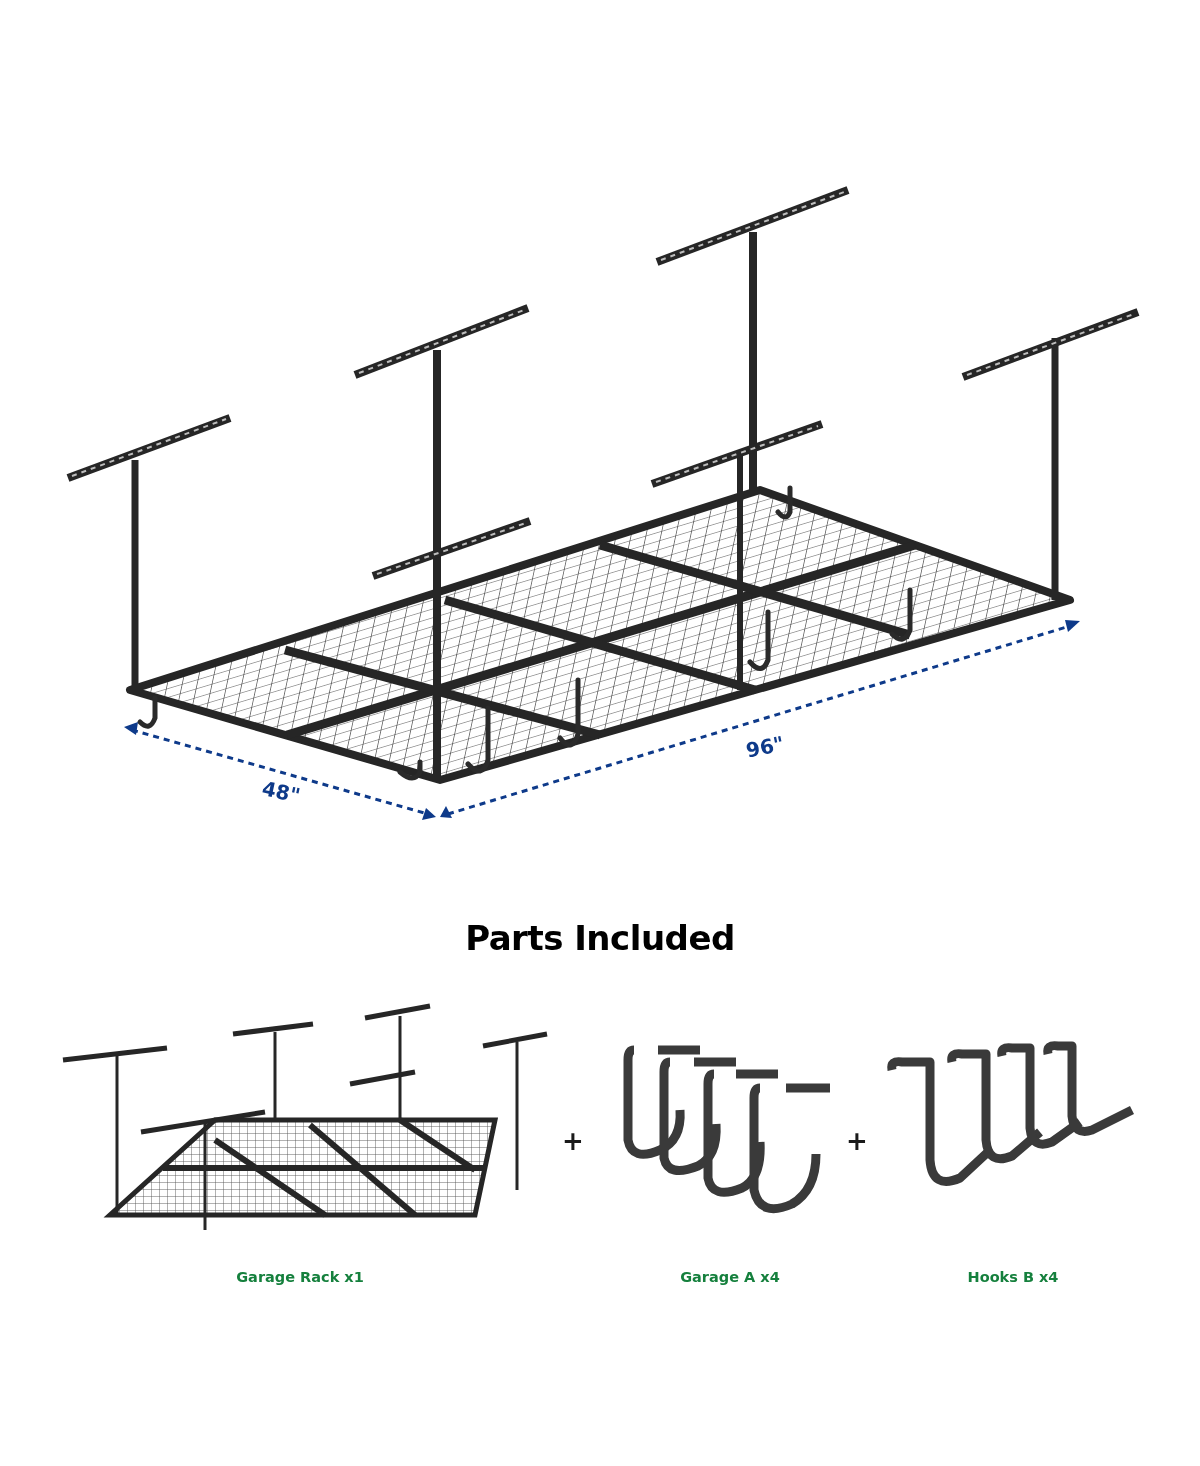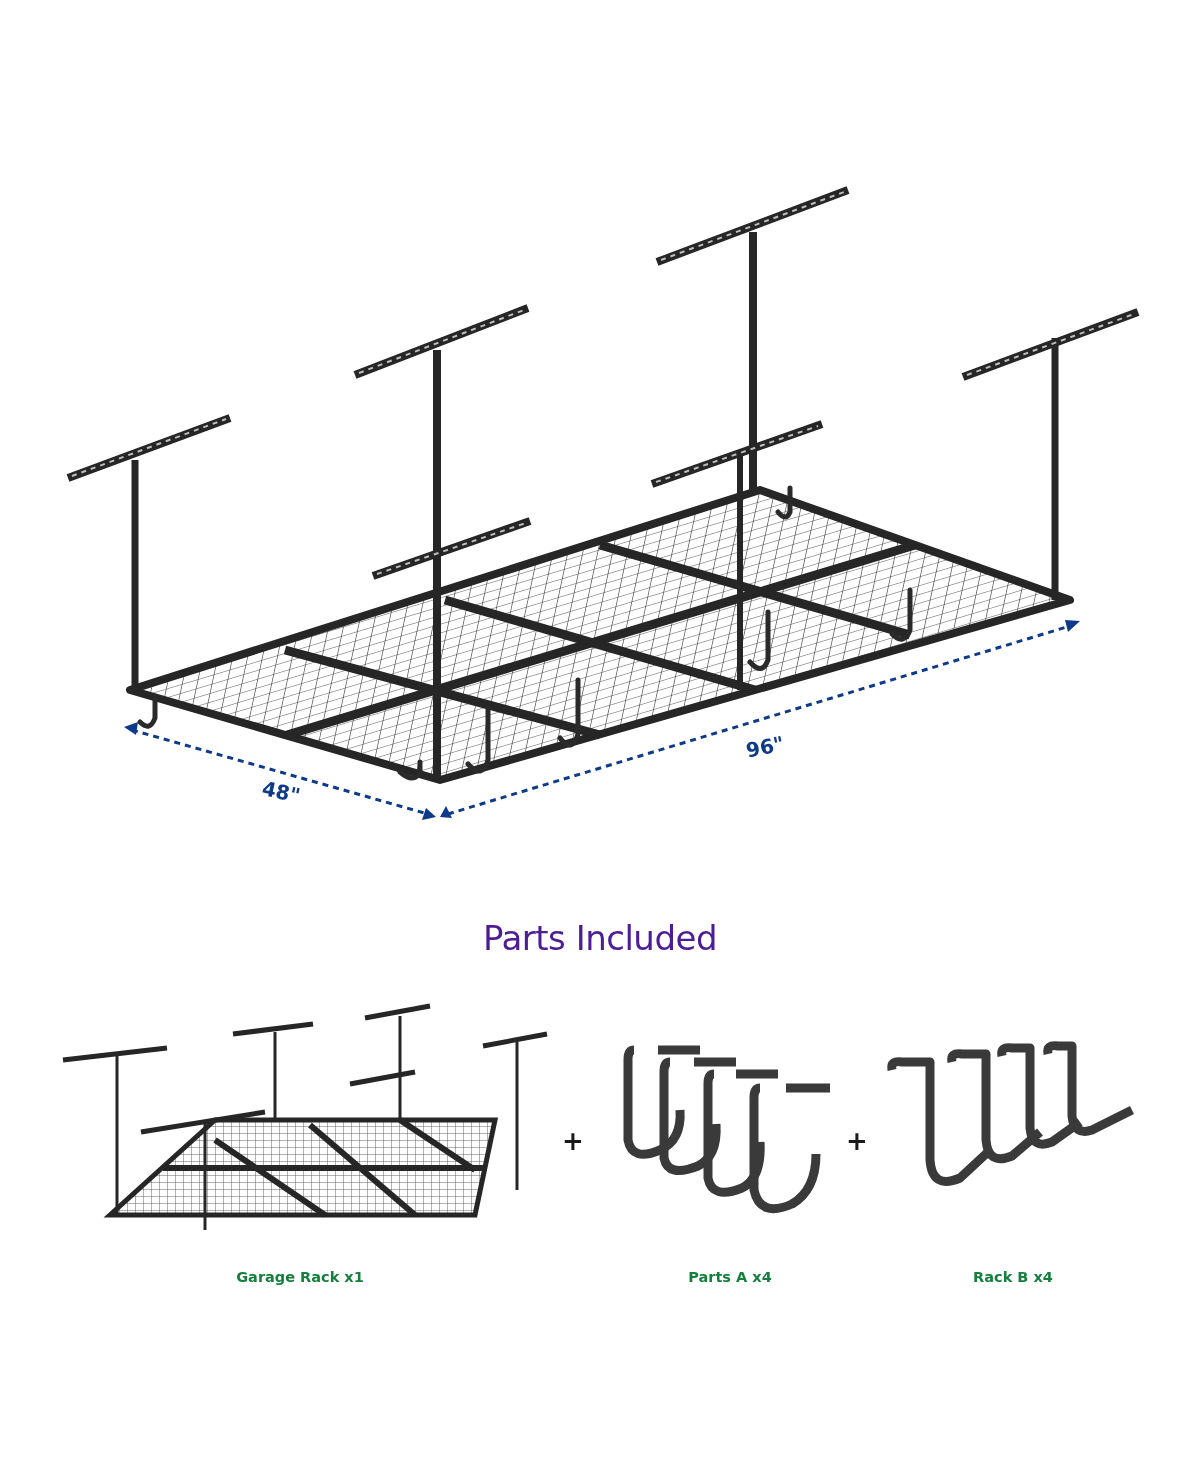--- a/index.html
+++ b/index.html
@@ -2,22 +2,22 @@
 <html><head>
 <meta charset="utf-8">
 <style>
   html, body { margin: 0; padding: 0; background: #ffffff; }
   body { width: 1200px; height: 1466px; position: relative; overflow: hidden;
          font-family: "Liberation Sans", sans-serif; }
   .abs { position: absolute; }
   .dim-label { position: absolute; font-family: "DejaVu Sans", sans-serif; font-weight: bold;
                font-size: 20px; color: #0e3a8a; }
   .section-title { position: absolute; left: 0; width: 1200px; top: 918px; text-align: center;
-                   font-family: "DejaVu Sans", sans-serif; font-weight: normal; font-size: 34px;
-                   color: #4c1d95; letter-spacing: -0.5px; }
+                   font-family: "DejaVu Sans", sans-serif; font-weight: bold; font-size: 34px;
+                   color: #000000; letter-spacing: -0.5px; }
   .part-label { position: absolute; top: 1269px; font-family: "DejaVu Sans", sans-serif;
                 font-weight: bold; font-size: 14.5px; color: #15803d; text-align: center; width: 220px; }
   .plus { position: absolute; font-family: "DejaVu Sans", sans-serif; font-weight: bold;
           font-size: 26px; color: #1a1a1a; }
 </style>
 </head>
 <body>
 
 <svg class="abs" style="left:0;top:0" width="1200" height="880" viewBox="0 0 1200 880">
   <defs>
@@ -132,14 +132,14 @@
 <svg class="abs" style="left:880px;top:1040px" width="260" height="170" viewBox="0 0 260 170">
   <g fill="none" stroke="#3a3a3a" stroke-width="9" stroke-linejoin="round">
     <path d="M12 30 Q10 20 22 22 H50 V120 Q52 150 80 138 L108 112"></path>
     <path d="M72 22 Q70 12 82 14 H106 V100 Q108 126 132 116 L160 92"></path>
     <path d="M122 16 Q120 6 132 8 H150 V88 Q152 110 172 102 L200 82"></path>
     <path d="M168 14 Q166 4 178 6 H192 V76 Q194 96 212 90 L252 70"></path>
   </g>
 </svg>
 
 <div class="part-label" style="left:190px">Garage Rack x1</div>
-<div class="part-label" style="left:620px">Parts A x4</div>
-<div class="part-label" style="left:903px">Rack B x4</div>
+<div class="part-label" style="left:620px">Garage A x4</div>
+<div class="part-label" style="left:903px">Hooks B x4</div>
 
 </body></html>

